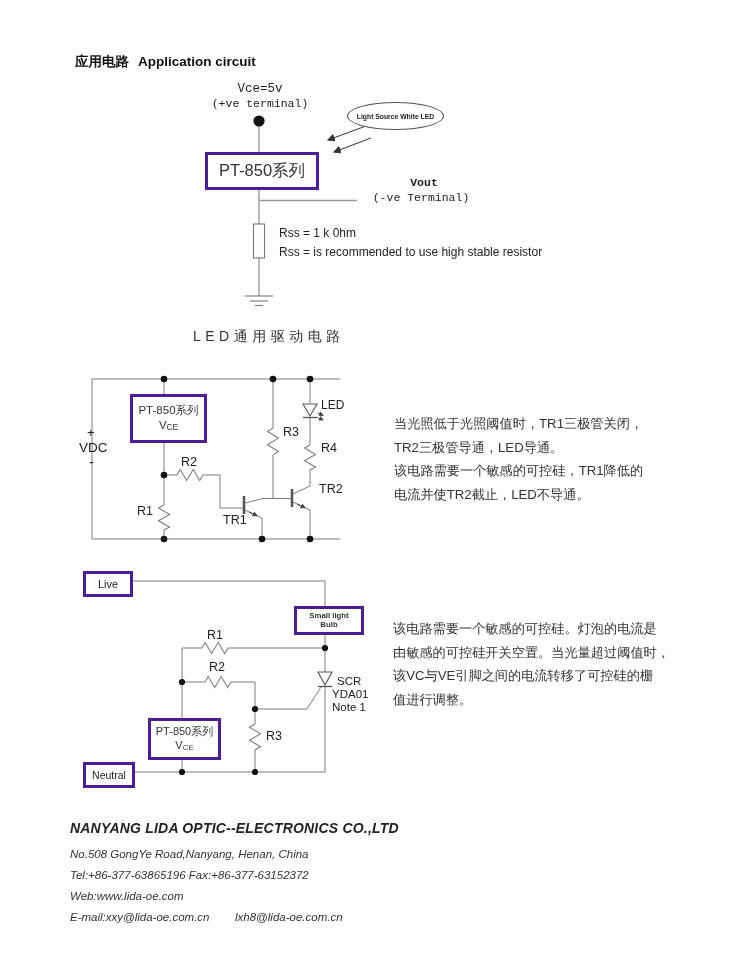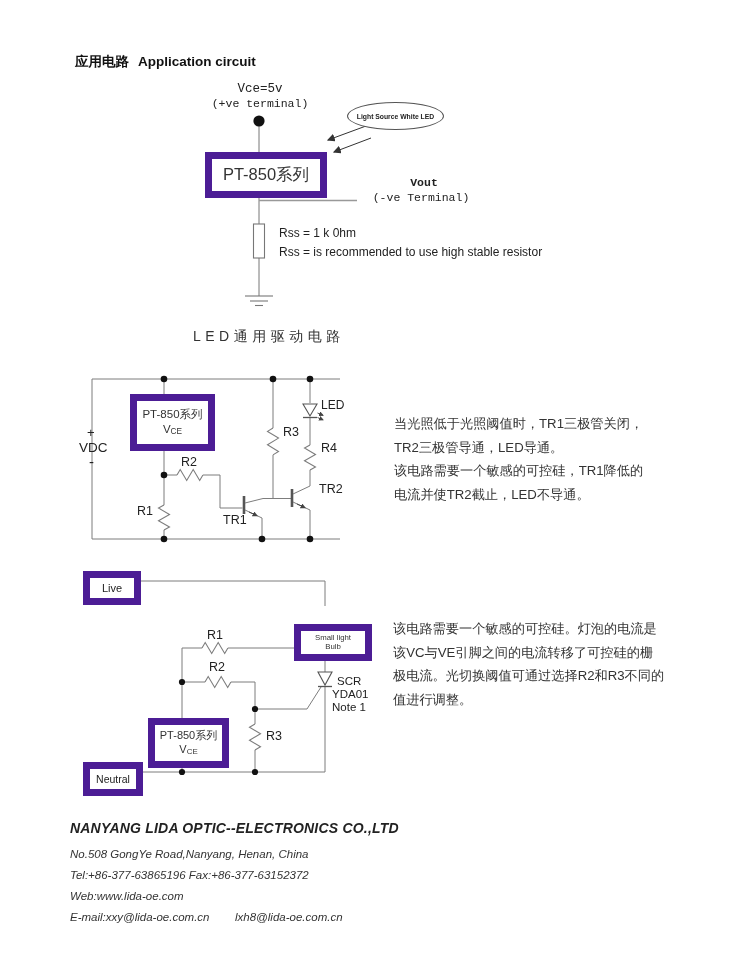--- a/index.html
+++ b/index.html
@@ -7,35 +7,35 @@
     width:750px;height:970px;background:#ffffff;
     font-family:"Liberation Sans","DejaVu Sans",sans-serif;
     color:#222;overflow:hidden;
   }
   .page{position:relative;width:750px;height:970px;background:#fff;}
   svg.layer{position:absolute;left:0;top:0;}
   .lbl{position:absolute;white-space:nowrap;color:#222;font-size:12.5px;line-height:1.1;}
   .ctr{transform:translateX(-50%);text-align:center;font-family:Liberation Mono, monospace;}
   .doc-title{position:absolute;left:75px;top:53px;font-size:13.5px;font-weight:bold;color:#111;}
   .doc-title .en{margin-left:9px;}
-  .box{position:absolute;border:7px solid #4c1d95;background:#fff;display:flex;
+  .box{position:absolute;border:3px solid #4c1d95;background:#fff;display:flex;
        align-items:center;justify-content:center;flex-direction:column;color:#333;}
   .pt-box-1{left:205px;top:152px;width:108px;height:32px;font-size:16.5px;color:#333;}
   .ellipse{left:347px;top:102px;width:95px;height:26px;border-radius:50%;
            font-size:6.8px;font-weight:600;color:#222;border:1px solid #555;}
   .c2-title{position:absolute;left:193px;top:328px;font-size:14px;letter-spacing:4.5px;
             color:#333;font-weight:500;}
   .pt-box-2{left:130px;top:394px;width:71px;height:43px;font-size:11.5px;line-height:1.35;}
   .pt-box-3{left:148px;top:718px;width:67px;height:36px;font-size:11px;line-height:1.3;}
   .sub{font-size:0.72em;vertical-align:-0.18em;}
   .term-box{font-size:11px;color:#222;}
   .live-box{left:83px;top:571px;width:44px;height:20px;}
   .neutral-box{left:83px;top:762px;width:46px;height:20px;font-size:10.5px;}
   .bulb-box{left:294px;top:606px;width:64px;height:23px;font-size:7.8px;
-            font-weight:400;line-height:1.15;margin-top:18px;}
+            font-weight:700;line-height:1.15;}
   .desc{position:absolute;font-size:13.2px;color:#333;line-height:23.6px;white-space:nowrap;}
   .desc-1{left:394px;top:412px;}
   .desc-2{left:393px;top:617px;}
   .footer{position:absolute;left:70px;top:820px;font-style:italic;color:#222;}
   .company{font-size:14px;font-weight:bold;white-space:nowrap;letter-spacing:0.2px;}
   .f-line{position:absolute;left:0;font-size:11.5px;white-space:nowrap;color:#333;}
 </style>
 </head>
 <body>
 
@@ -207,22 +207,22 @@
   <div class="lbl" style="left:332px;top:701px;font-size:11.5px;">Note 1</div>
   <div class="box pt-box-3">
     <span>PT-850系列</span>
     <span><span>V</span><span class="sub">CE</span></span>
   </div>
   <div class="box term-box neutral-box">
     <span>Neutral</span>
   </div>
   <div class="desc desc-2">
     <div>该电路需要一个敏感的可控硅。灯泡的电流是</div>
+    <div>由敏感的可控硅开关空置。当光量超过阈值时，</div>
     <div>该VC与VE引脚之间的电流转移了可控硅的栅</div>
-    <div>极电流。光切换阈值可通过选择R2和R3不同的</div>
     <div>值进行调整。</div>
   </div>
 
   <div class="footer">
     <div class="company">NANYANG LIDA OPTIC--ELECTRONICS CO.,LTD</div>
     <div class="f-line" style="top:28px;">No.508 GongYe Road,Nanyang, Henan, China</div>
     <div class="f-line" style="top:49px;">Tel:+86-377-63865196 Fax:+86-377-63152372</div>
     <div class="f-line" style="top:70px;">Web:www.lida-oe.com</div>
     <div class="f-line" style="top:91px;">E-mail:xxy@lida-oe.com.cn</div>
     <div class="f-line" style="top:91px;left:165px;">lxh8@lida-oe.com.cn</div>

